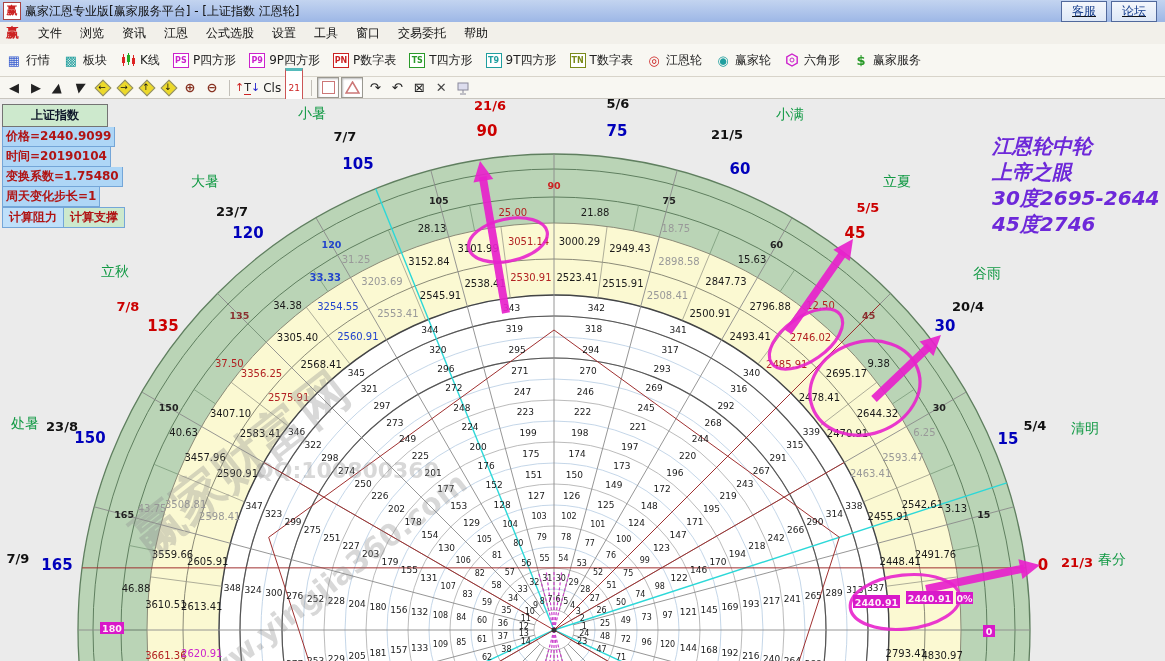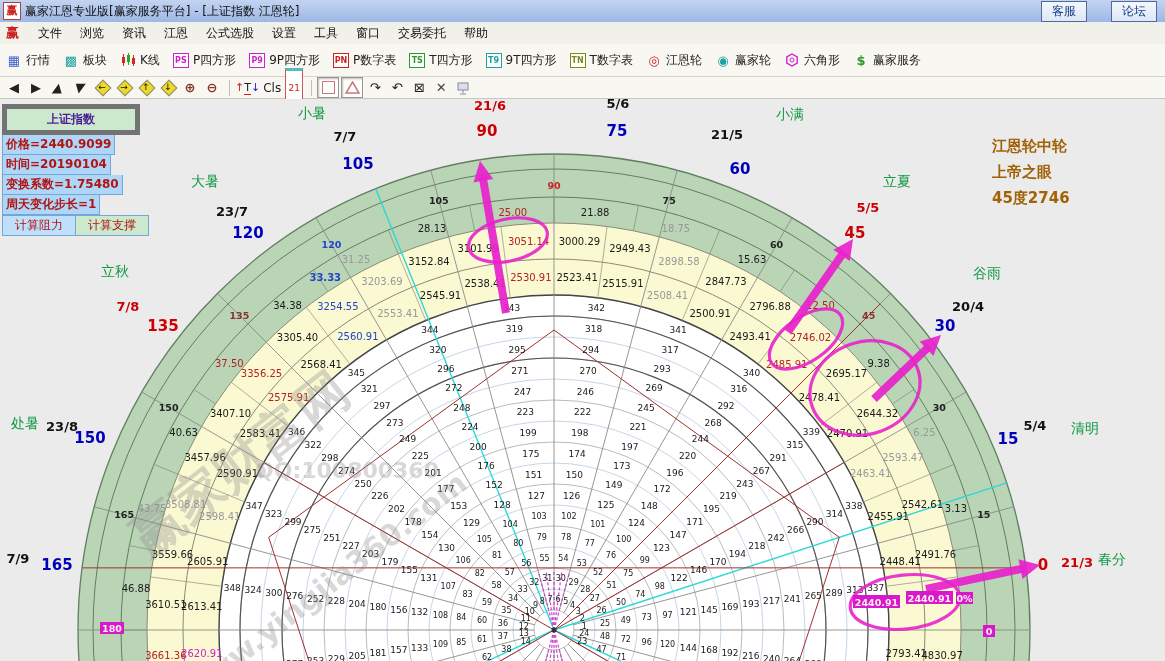--- a/index.html
+++ b/index.html
@@ -4,21 +4,21 @@
 <style>
   html,body{margin:0;padding:0;background:#555;}
   #app{position:relative;width:1165px;height:661px;overflow:hidden;background:#ebebeb;
        font-family:"DejaVu Sans","Liberation Sans",sans-serif;user-select:none;}
   
   #titlebar{position:absolute;left:0;top:0;width:100%;height:22px;
     background:linear-gradient(#c3d4f0,#9db7e6);border-bottom:1px solid #7a96c8;
     display:flex;align-items:center;font-size:12px;color:#111;}
   #titlebar .logo{display:inline-block;width:16px;height:16px;margin:0 4px 0 3px;background:#fff;
     color:#c22;font-weight:bold;font-size:11px;text-align:center;line-height:16px;border:1px solid #a44;}
-  #titlebar .tbtns{margin-left:auto;display:flex;gap:24px;margin-right:8px;}
+  #titlebar .tbtns{margin-left:auto;display:flex;gap:4px;margin-right:8px;text-decoration:underline;}
   #titlebar .tbtn{background:linear-gradient(#f4f7fc,#dde7f6);border:1px solid #51699c;color:#123a8a;
     font-size:12px;padding:1px 10px;cursor:pointer;}
   
   #menubar{position:absolute;left:0;top:22px;width:100%;height:22px;background:#f2f0ea;
     border-bottom:1px solid #d8d4ca;display:flex;align-items:center;font-size:12px;color:#111;}
   #menubar .logo{color:#c22;font-weight:bold;margin:0 10px 0 6px;font-size:13px;}
   #menubar .mitem{padding:2px 9px;cursor:pointer;}
   
   #toolbar1{position:absolute;left:0;top:44px;width:100%;height:33px;background:#f8f7f2;
     border-bottom:1px solid #d8d4ca;display:flex;align-items:center;font-size:12px;color:#222;padding-left:6px;box-sizing:border-box;}
@@ -37,31 +37,31 @@
   .diamond .dsq{position:absolute;left:2px;top:2px;width:10px;height:10px;background:#ecd92a;
     border:1px solid #887;transform:rotate(45deg);}
   .diamond .dar{position:absolute;left:0;top:0;width:15px;height:15px;font-size:9px;color:#111;
     text-align:center;line-height:15px;}
   .tri3,.tri4{display:inline-block;transform:skewX(-12deg);}
   
   #content{position:absolute;left:0;top:99px;width:1165px;height:562px;background:#ebebeb;}
   #wheelsvg{position:absolute;left:0;top:0;}
   
   #panel{position:absolute;left:2px;top:5px;font-size:12px;z-index:5;}
-  #panel .ptitle{width:104px;background:#cde9cd;border:5px solid #737373;color:#4c1d95;
-    text-align:center;padding:2px 12px;font-weight:bold;}
+  #panel .ptitle{width:104px;background:#cde9cd;border:1px solid #737373;color:#0f172a;
+    text-align:center;padding:2px 0;font-weight:bold;}
   #panel .prow{background:#aed6f6;border:1px solid #74a6d8;border-top:none;color:#b01414;
     font-weight:bold;padding:1px 3px;white-space:nowrap;display:table;}
   #panel .pbtns{display:flex;}
-  #panel .pbtn{border:1px solid #74a6d8;padding:1px 12px;color:#b01414;font-weight:normal;cursor:pointer;}
+  #panel .pbtn{border:1px solid #74a6d8;padding:1px 6px;color:#b01414;font-weight:bold;cursor:pointer;}
   #panel .pbtn.b1{background:#bfe0fa;}
   #panel .pbtn.b2{background:#cde9cd;border-left:none;}
   
-  #annot{position:absolute;left:992px;top:34px;color:#a16207;font-size:15px;font-weight:bold;
-    line-height:26px;z-index:4;white-space:nowrap;}
+  #annot{position:absolute;left:992px;top:34px;color:#6d28d9;font-size:20px;font-weight:bold;
+    line-height:26px;z-index:4;white-space:nowrap;font-style:italic;}
   
   .wmark{position:absolute;color:rgba(140,140,140,0.34);font-weight:bold;z-index:3;pointer-events:none;white-space:nowrap;}
 </style>
 </head>
 <body>
 
 <div id="app">
 
   <div id="titlebar">
     <span class="logo">赢</span>
@@ -760,19 +760,20 @@
       <div class="prow">周天变化步长=1</div>
       <div class="pbtns">
         <span class="pbtn b1">计算阻力</span>
         <span class="pbtn b2">计算支撑</span>
       </div>
     </div>
 
     <div id="annot">
       <div>江恩轮中轮</div>
       <div>上帝之眼</div>
+      <div>30度2695-2644</div>
       <div>45度2746</div>
     </div>
   <div class="wmark" style="left: 110px; top: 330px; font-size: 52px; transform: rotate(-38deg);">赢家财富网</div>
       <div class="wmark" style="left: 150px; top: 470px; font-size: 30px; transform: rotate(-38deg);">www.yingjia360.com</div>
       <div class="wmark" style="left: 255px; top: 359px; font-size: 22px; transform: rotate(0deg);">QQ:100800360</div>
     </div>
 </div>
 
 </body></html>

